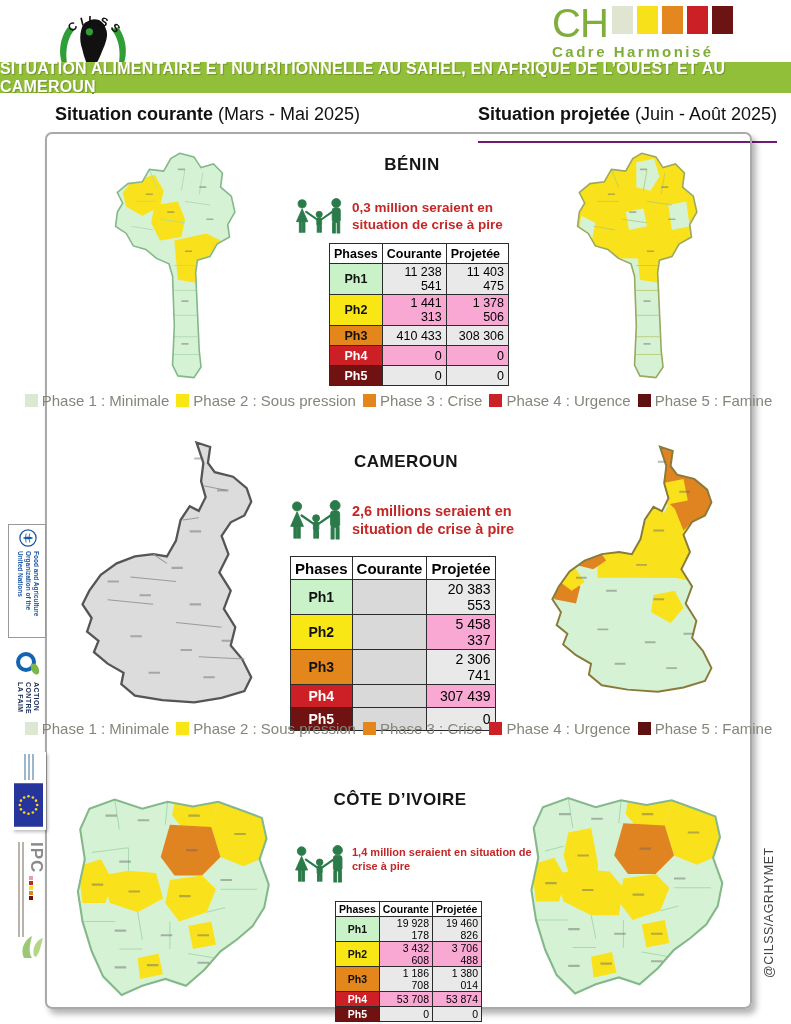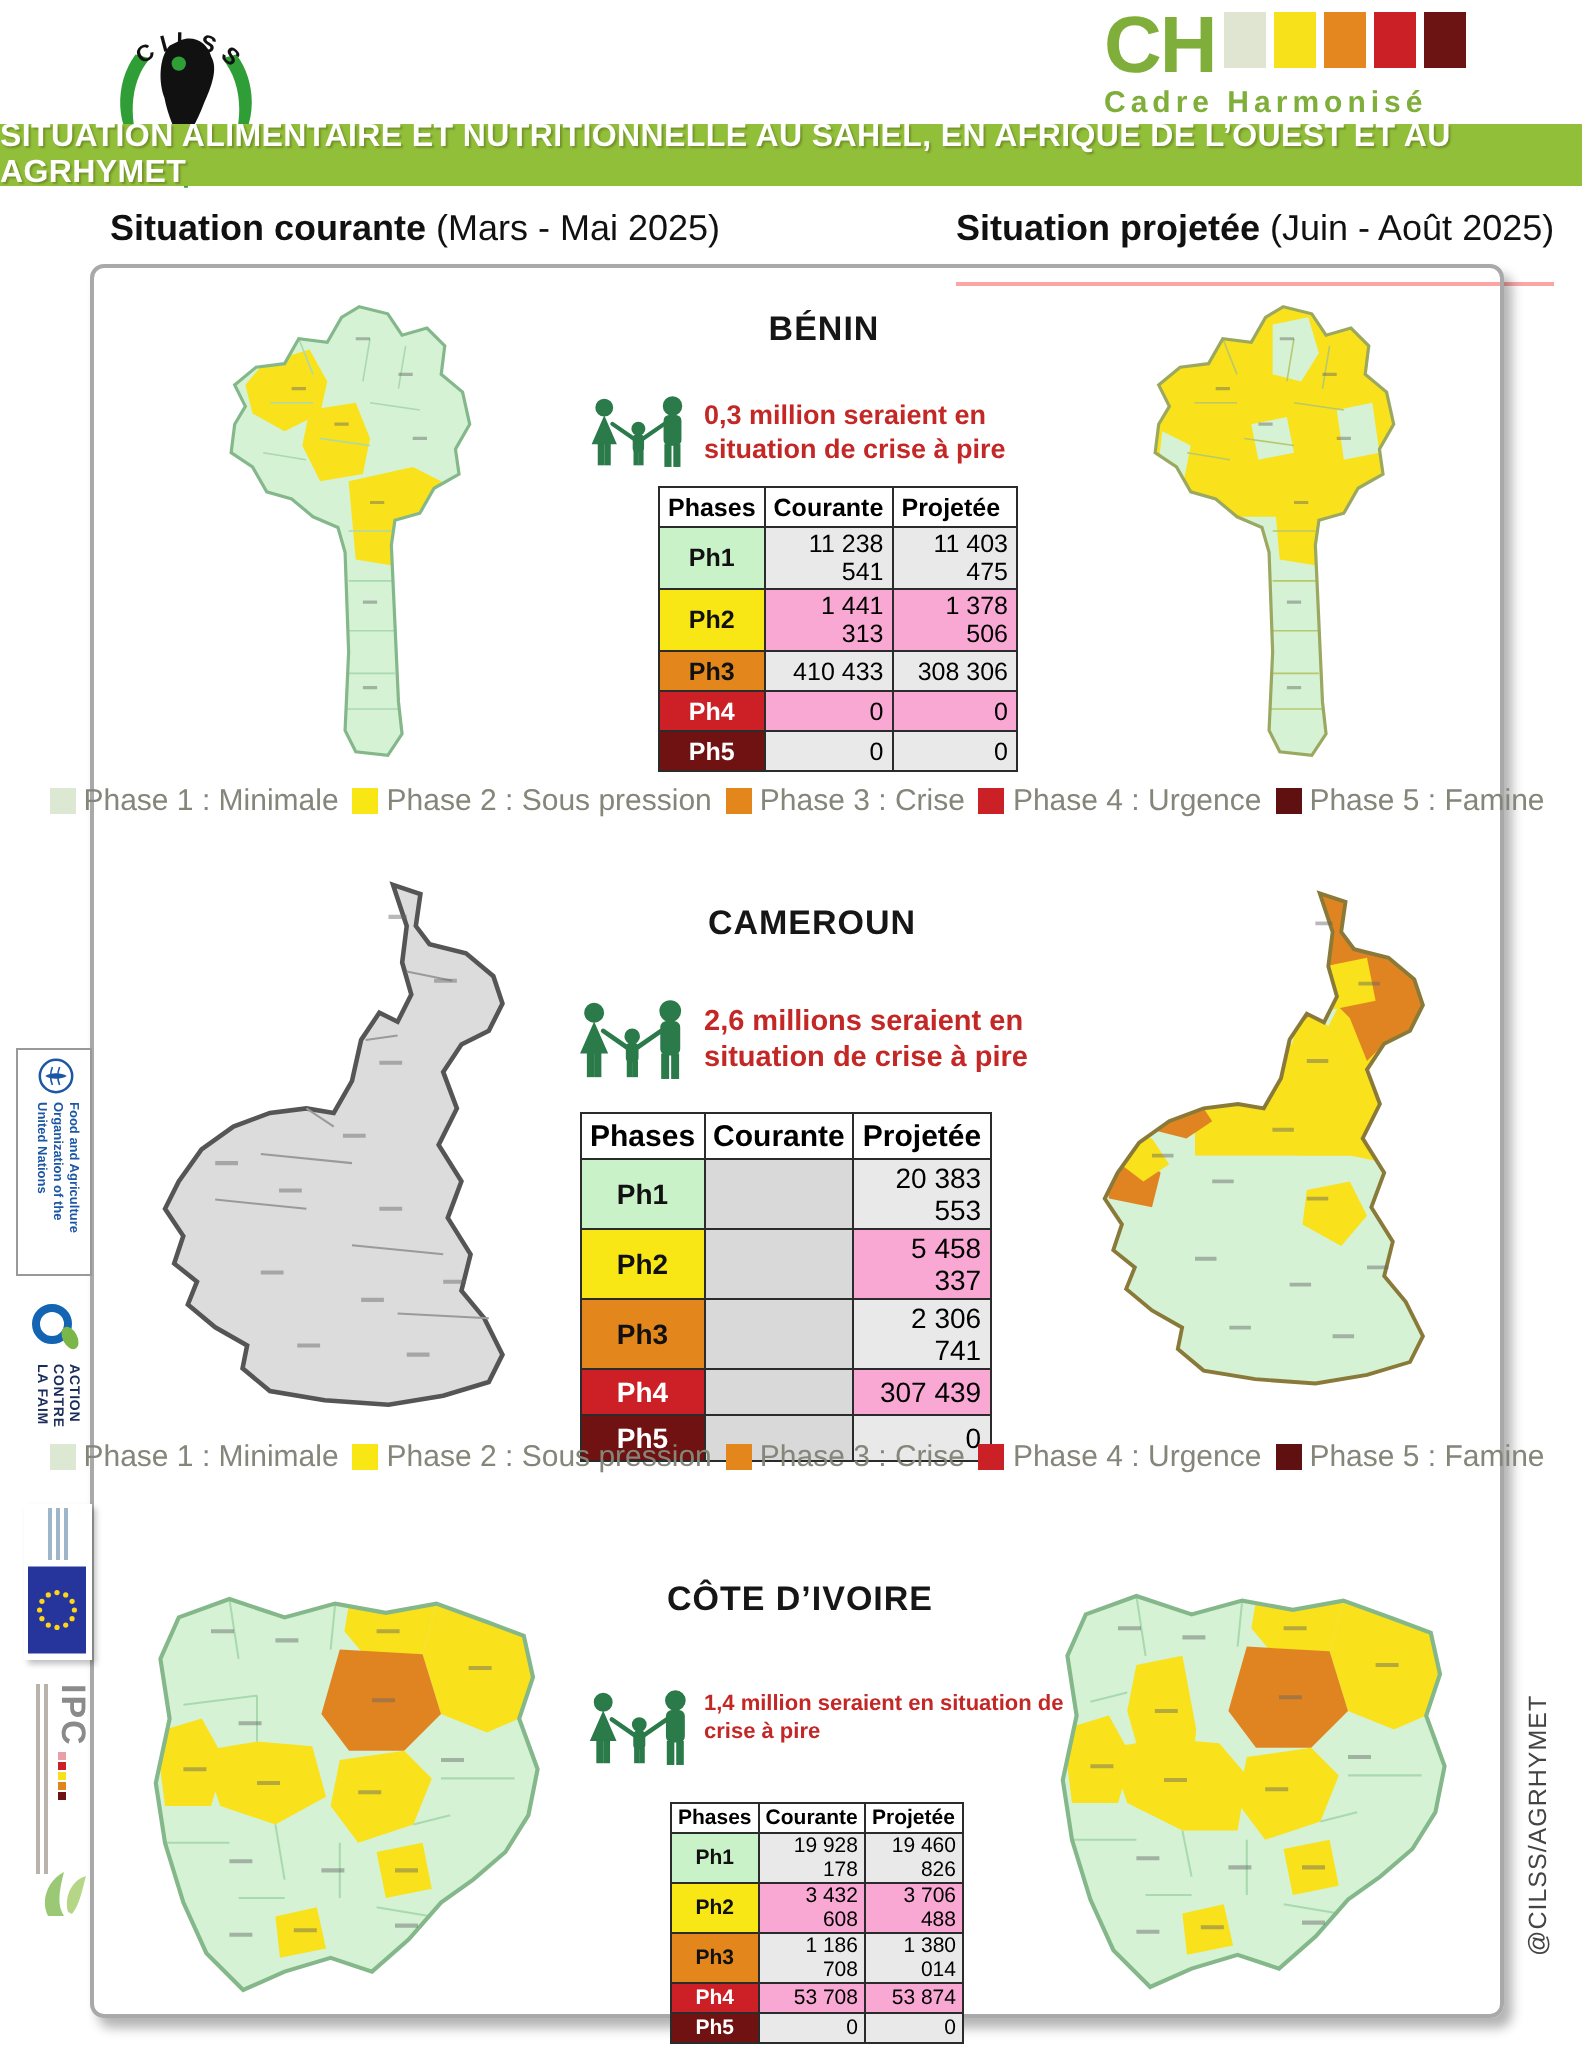--- a/index.html
+++ b/index.html
@@ -7,28 +7,28 @@
   .page { position:relative; width:791px; height:1024px; background:#fff; overflow:hidden; }
 
   
   .banner { position:absolute; left:0; top:62px; width:791px; height:31px;
     background:#92bf3a; color:#fff; font-weight:bold; font-size:16px;
     display:flex; align-items:center; justify-content:center; letter-spacing:.2px;
     text-shadow:1px 1px 1px rgba(90,110,30,.55); }
   .period { position:absolute; top:104px; font-size:18px; color:#111; }
   .period b { font-weight:bold; }
   #period-current { left:55px; }
-  #period-projected { left:478px; border-bottom:2px solid #fca5a5; padding-bottom:16px; }
+  #period-projected { left:478px; border-bottom:2px solid #701a75; padding-bottom:16px; }
 
   .cilss-logo { position:absolute; left:48px; top:2px; }
   .rpca-logo { position:absolute; left:320px; top:8px; display:flex; align-items:flex-end; }
   .rpca-text { color:#5f8268; font-size:17px; letter-spacing:1px; margin-left:-6px; margin-bottom:6px; }
   .ch-logo { position:absolute; left:552px; top:6px; width:200px; }
   .ch-top { display:flex; align-items:flex-start; }
-  .ch-abbr { color:#7fae3a; font-size:40px; font-weight:bold; line-height:34px; letter-spacing:-1px; }
+  .ch-abbr { color:#7fae3a; font-size:40px; font-weight:normal; line-height:34px; letter-spacing:-1px; }
   .ch-sq { width:21px; height:28px; margin-left:4px; display:inline-block; }
   .ch-name { color:#7fae3a; font-size:15px; font-weight:bold; letter-spacing:2.5px; margin-top:3px; white-space:nowrap; }
 
   
   .frame { position:absolute; left:45px; top:132px; width:707px; height:877px;
     border:2px solid #a9a9a9; border-radius:7px; background:transparent;
     box-shadow:4px 5px 6px rgba(0,0,0,.3); }
 
   .country-title { position:absolute; width:220px; text-align:center; font-size:17px;
     font-weight:bold; color:#161616; letter-spacing:.5px; }
@@ -134,21 +134,21 @@
       <span class="ch-abbr">CH</span>
       <span class="ch-sq" style="background:#dfe5d0"></span>
       <span class="ch-sq" style="background:#f7e11b"></span>
       <span class="ch-sq" style="background:#e5871f"></span>
       <span class="ch-sq" style="background:#cc2027"></span>
       <span class="ch-sq" style="background:#6b1413"></span>
     </div>
     <div class="ch-name">Cadre Harmonisé</div>
   </div>
 
-  <div class="banner">SITUATION ALIMENTAIRE ET NUTRITIONNELLE AU SAHEL, EN AFRIQUE DE L’OUEST ET AU AGRHYMET</div>
+  <div class="banner">SITUATION ALIMENTAIRE ET NUTRITIONNELLE AU SAHEL, EN AFRIQUE DE L’OUEST ET AU CAMEROUN</div>
 
   <div class="period" id="period-current"><b>Situation courante</b><span> (Mars - Mai 2025)</span></div>
   <div class="period" id="period-projected"><b>Situation projetée</b><span> (Juin - Août 2025)</span></div>
 
   <div class="frame"></div>
 
   <div class="country-title" style="left:302px; top:155px;">BÉNIN</div>
 
   <div class="map" id="benin-cur">
     <svg viewBox="0 0 100 132">

